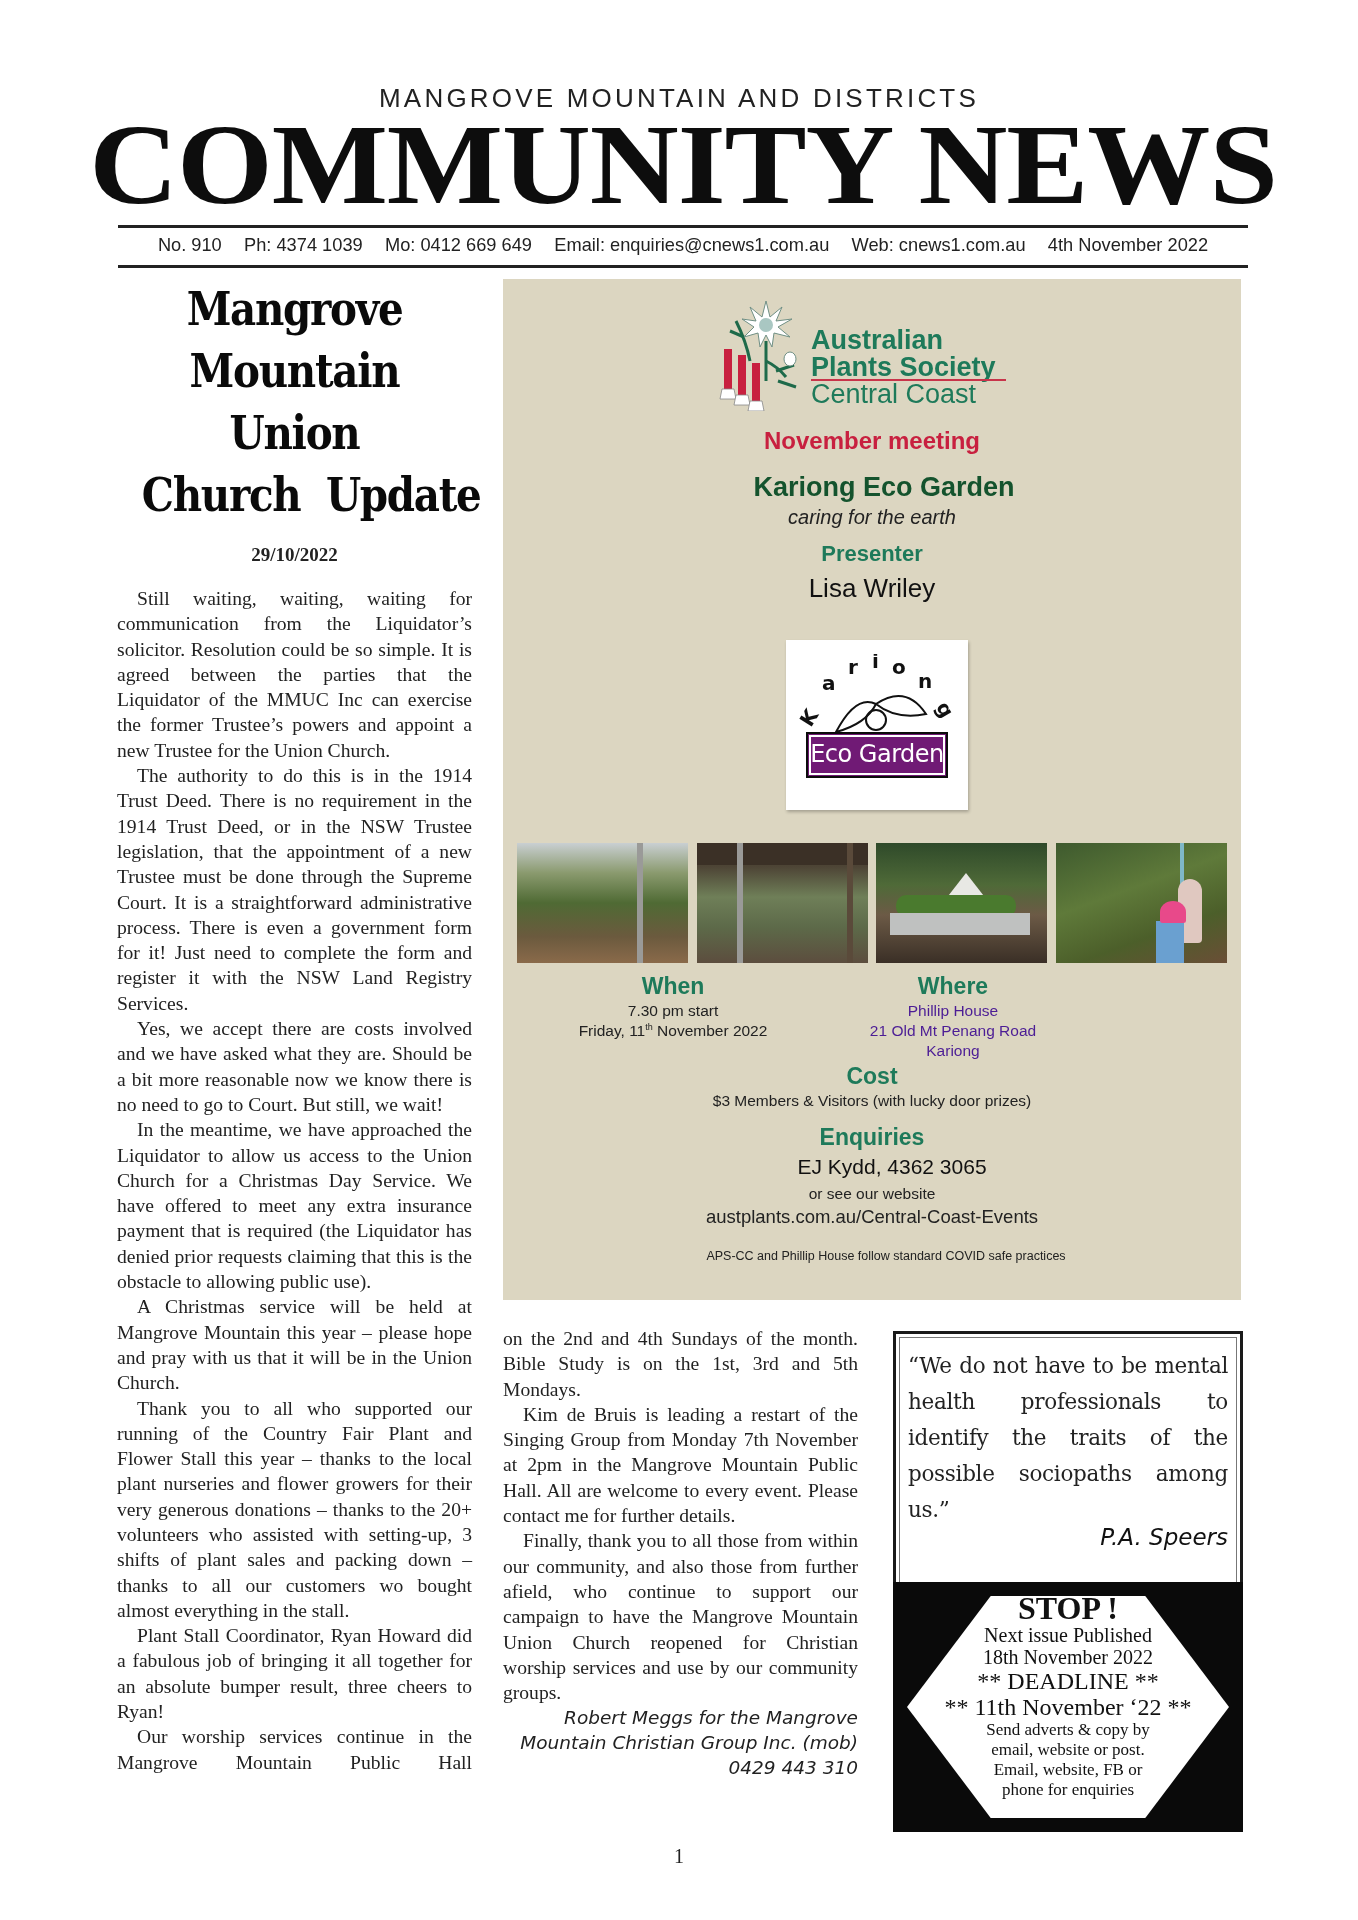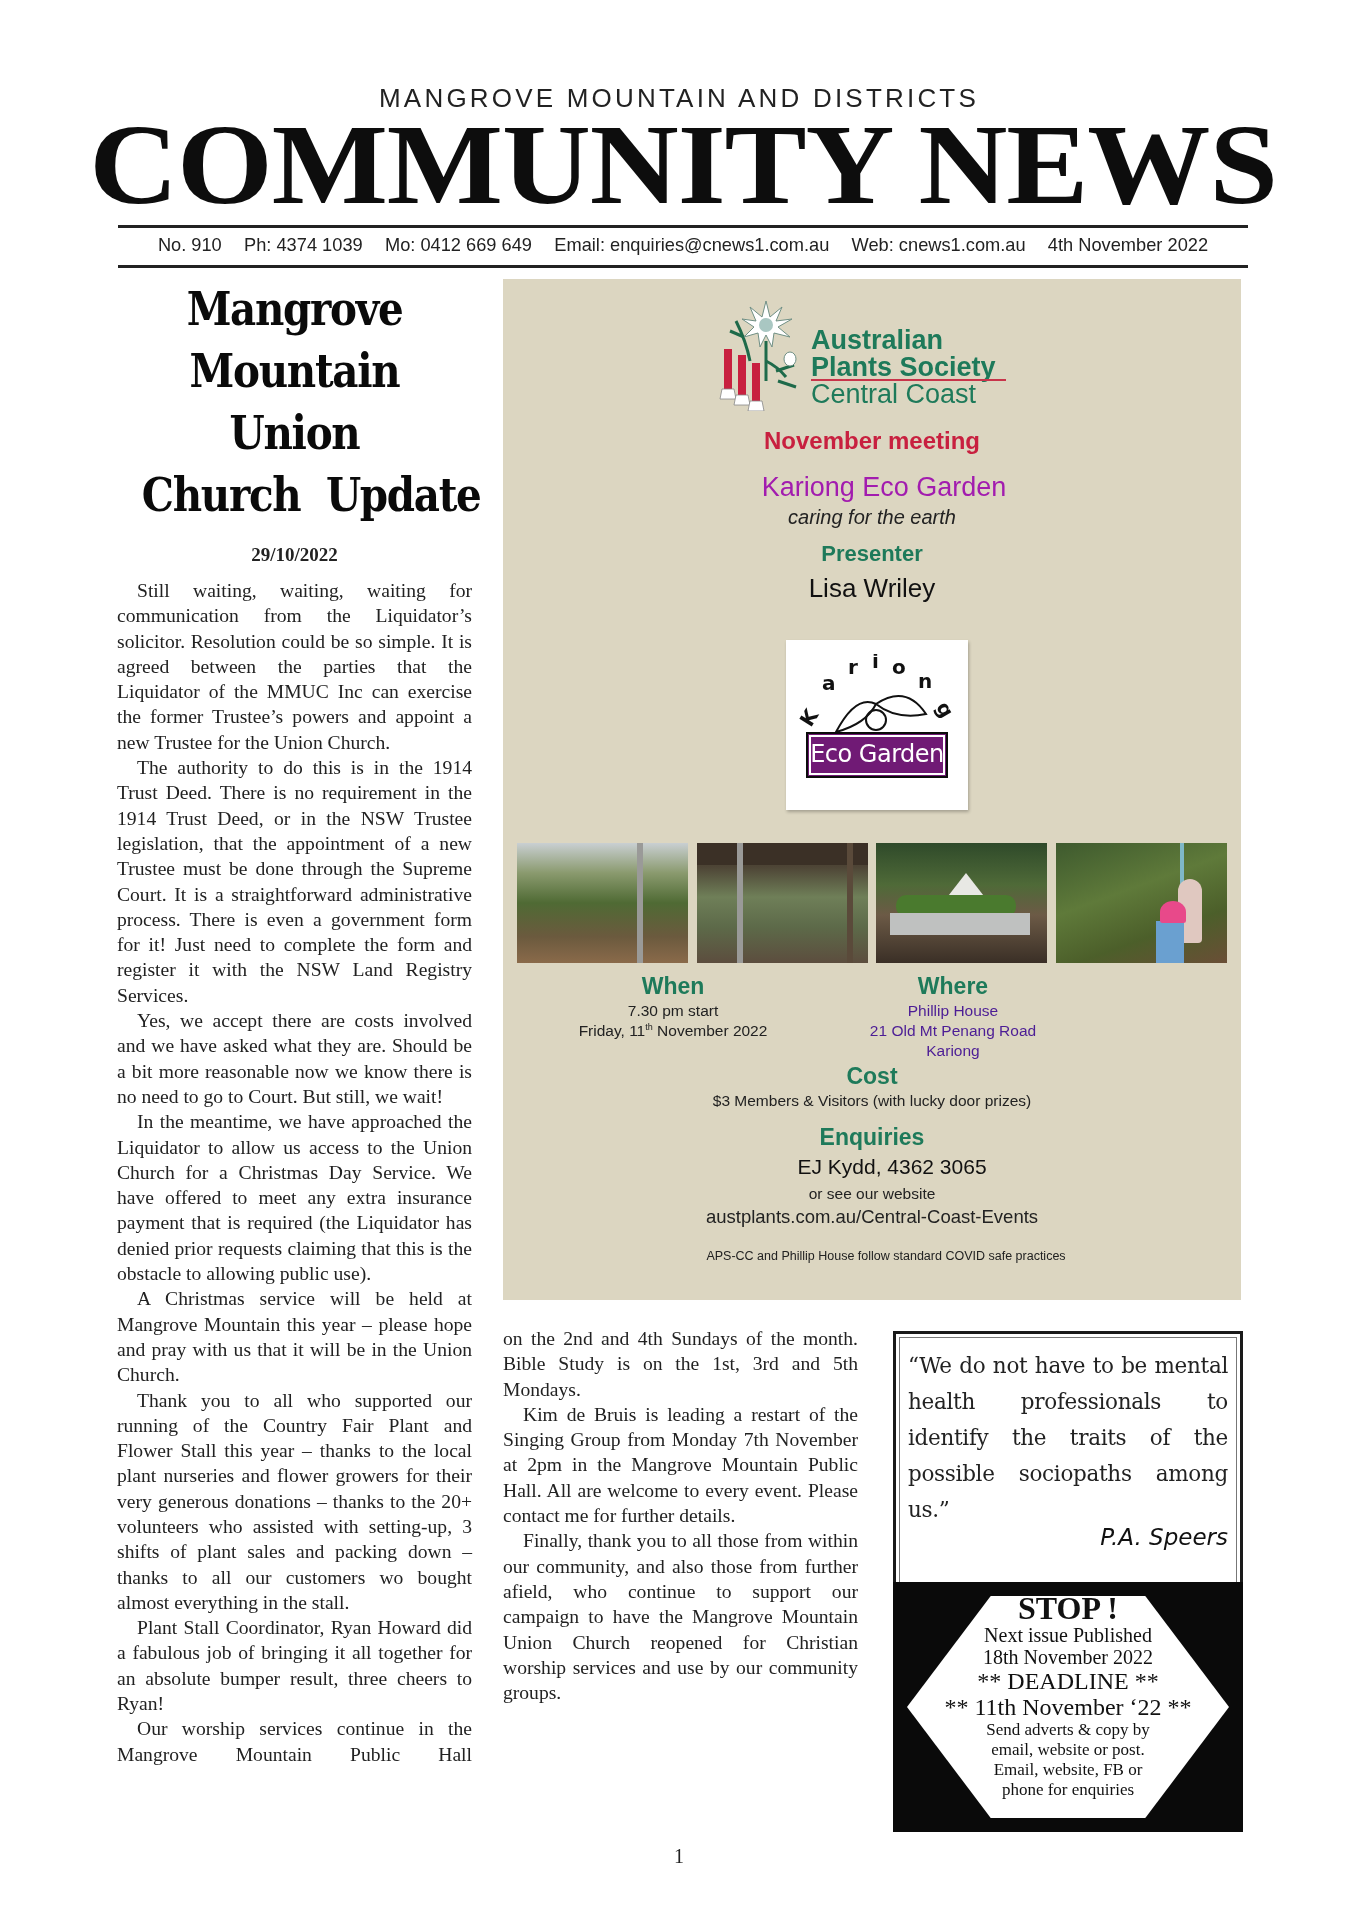--- a/index.html
+++ b/index.html
@@ -27,34 +27,34 @@
 
   
   .col1 { position: absolute; left: 117px; top: 278px; width: 355px; }
   .article-title {
     text-align: center; font-family: "DejaVu Serif", serif; font-weight: bold; font-size: 47px;
     line-height: 62px; letter-spacing: -1.5px; color: #0a0a0a; transform: scaleX(0.86);
   }
   .article-date { text-align: center; font-weight: bold; font-size: 19px; margin-top: 18px; color: #222; }
   .body-text { font-size: 19.6px; line-height: 25.3px; text-align: justify; color: #222; }
   .body-text p { text-indent: 20px; }
-  .col1 .body-text { margin-top: 12px; }
+  .col1 .body-text { margin-top: 20px; }
 
   
   .poster {
     position: absolute; left: 503px; top: 279px; width: 738px; height: 1021px;
     background: #dcd6c1; text-align: center; font-family: "Liberation Sans", sans-serif;
   }
   .aps-logo { position: absolute; left: 213px; top: 22px; width: 330px; height: 110px; }
   .aps-flower { position: absolute; left: 0; top: 0; width: 90px; height: 110px; }
   .aps-name { position: absolute; left: 95px; top: 26px; text-align: left; color: #1e7a5a; font-weight: bold; font-size: 27px; line-height: 27px; }
   .aps-name .l3 { font-weight: normal; }
   .aps-underline { position: absolute; left: 95px; top: 78px; width: 195px; height: 2px; background: #c8344a; }
   .meeting { position: absolute; left: 0; width: 100%; top: 148px; color: #c8203f; font-weight: bold; font-size: 24px; }
-  .venue { position: absolute; left: 0; width: 100%; top: 193px; color: #a21caf; font-weight: normal; font-size: 27px; padding-left: 24px; }
+  .venue { position: absolute; left: 0; width: 100%; top: 193px; color: #14532d; font-weight: bold; font-size: 27px; padding-left: 24px; }
   .tagline { position: absolute; left: 0; width: 100%; top: 227px; color: #222; font-style: italic; font-size: 20px; }
   .presenter-h { position: absolute; left: 0; width: 100%; top: 262px; color: #1e7a5a; font-weight: bold; font-size: 22px; }
   .presenter { position: absolute; left: 0; width: 100%; top: 294px; color: #111; font-size: 26px; }
 
   .eco-box {
     position: absolute; left: 283px; top: 361px; width: 182px; height: 170px; background: #ffffff;
     box-shadow: 1px 2px 3px rgba(0,0,0,0.25);
   }
   .eco-arc { position: absolute; left: 10px; top: 14px; width: 162px; height: 80px; }
   .eco-label {
@@ -255,20 +255,25 @@
   <div class="enq-url">austplants.com.au/Central-Coast-Events</div>
   <div class="covid">APS-CC and Phillip House follow standard COVID safe practices</div>
 </div>
 
 <div class="col2">
   <div class="body-text">
     <p style="text-indent:0">on the 2nd and 4th Sundays of the month.  Bible Study is on the 1st, 3rd and 5th Mondays.</p>
     <p>Kim de Bruis is leading a restart of the Singing Group from Monday 7th November at 2pm in the Mangrove Mountain Public Hall. All are welcome to every event.  Please contact me for further details.</p>
     <p>Finally, thank you to all those from within our community, and also those from further afield, who continue to support our campaign to have the Mangrove Mountain Union Church reopened for Christian worship services and use by our community groups.</p>
   </div>
+  <div class="signature">
+    <div>Robert Meggs for the Mangrove</div>
+    <div>Mountain Christian Group Inc. (mob)</div>
+    <div>0429 443 310</div>
+  </div>
 </div>
 
 <div class="quote-box">
   <div class="quote-inner">
     <div class="quote-text">“We do not have to be mental health professionals to identify the traits of the possible sociopaths among us.”</div>
     <div class="quote-author">P.A. Speers</div>
   </div>
 </div>
 
 <div class="stop-box">

